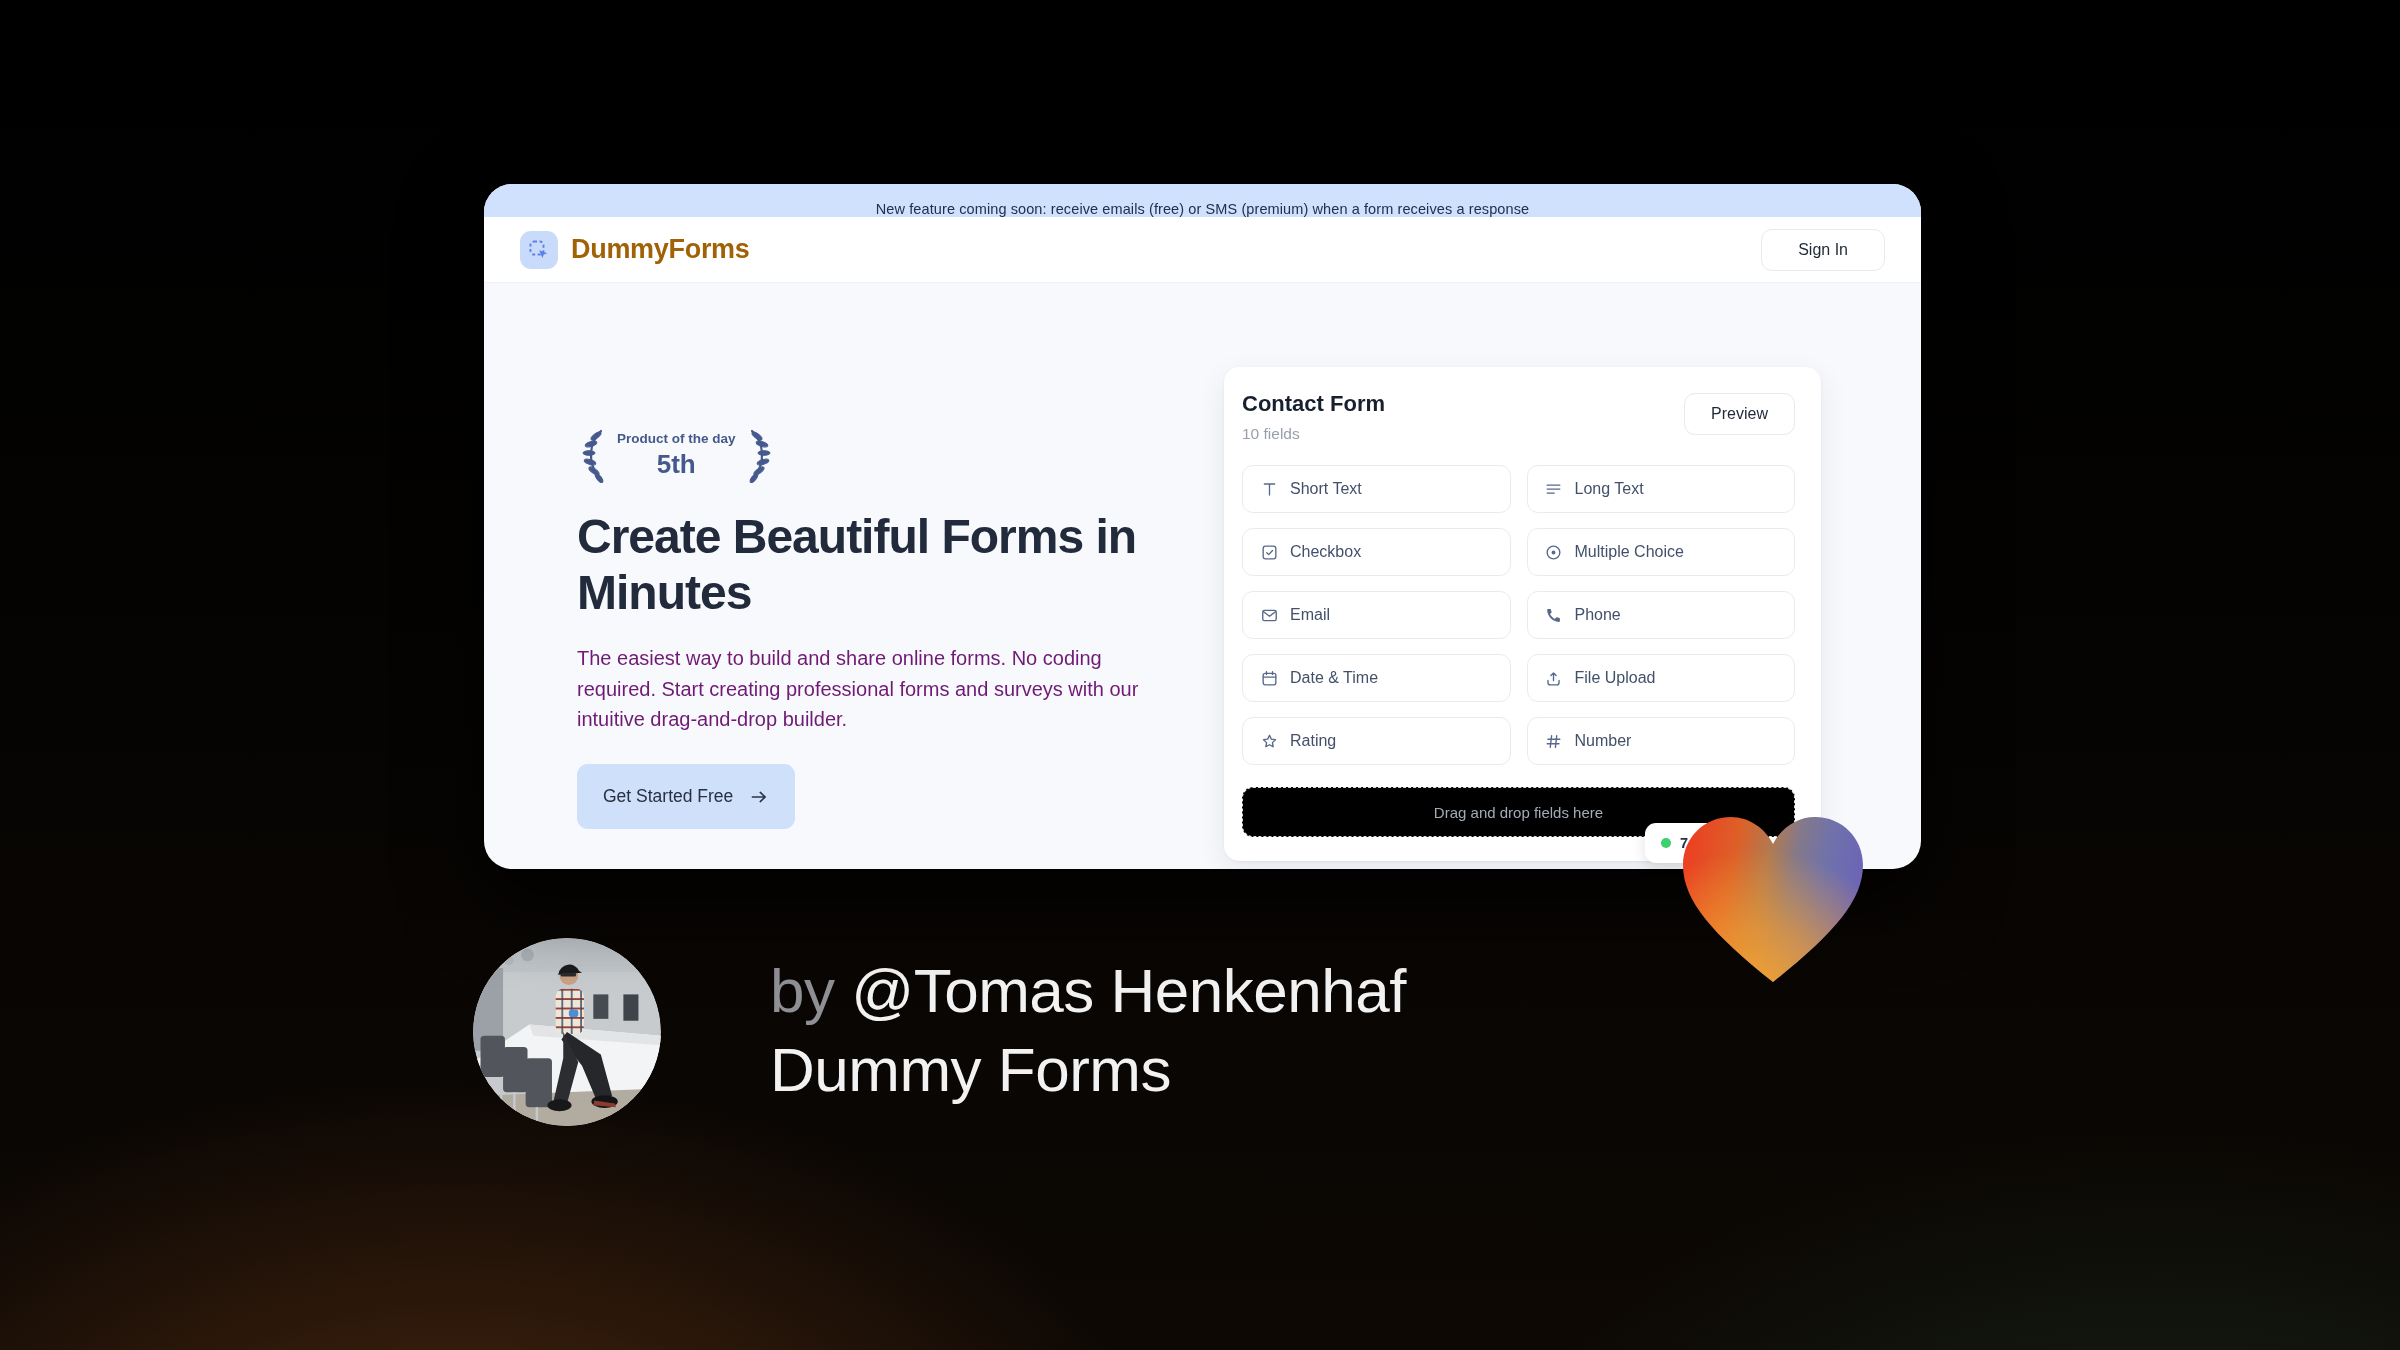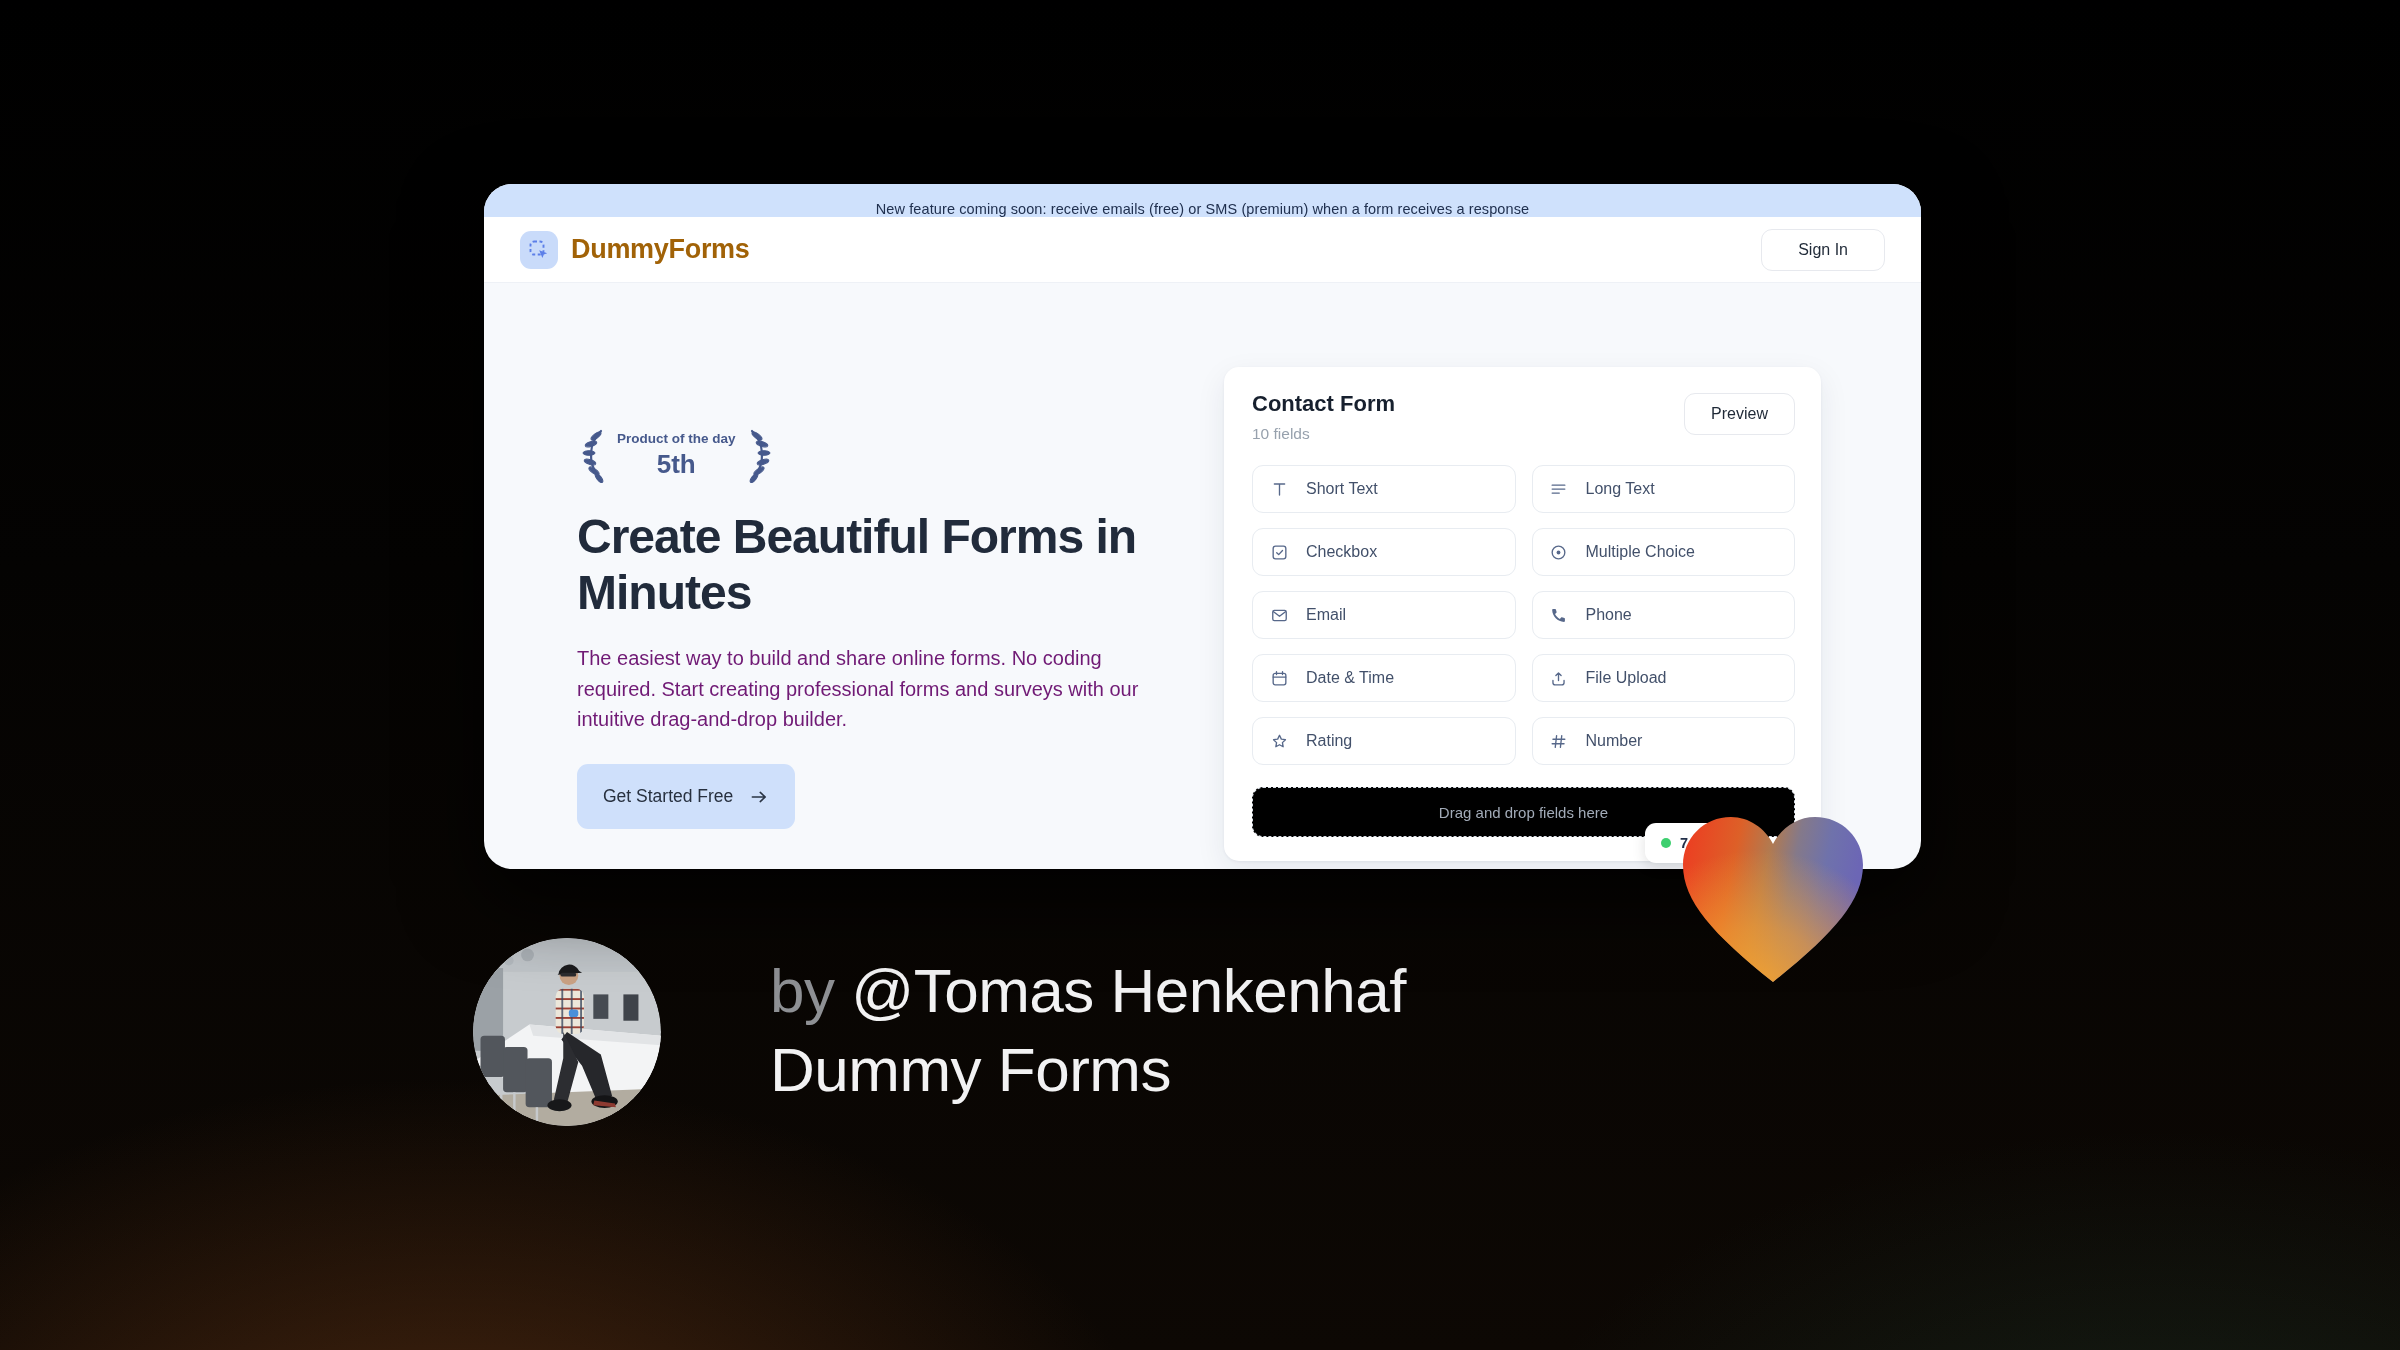--- a/index.html
+++ b/index.html
@@ -54,36 +54,36 @@
   .cta-btn{
     margin-top:30px;display:inline-flex;align-items:center;gap:16px;
     background:#cfe0fb;border:none;border-radius:11px;padding:22px 26px;
     font-size:17.5px;font-weight:500;color:#27303f;cursor:pointer;font-family:inherit;
   }
   .cta-btn svg{width:20px;height:20px;}
 
   
   .builder-card{
     position:absolute;left:740px;top:183px;width:597px;box-sizing:border-box;
-    background:#fff;border-radius:15px;padding:24px 26px 24px 28px;
+    background:#fff;border-radius:15px;padding:24px 26px 24px 18px;
     box-shadow:0 10px 30px rgba(25,35,60,.08), 0 1px 3px rgba(25,35,60,.06);
   }
   .card-head{position:relative;}
   .card-title{font-size:22px;font-weight:700;color:#17202e;}
   .card-sub{font-size:15.5px;color:#97a1ad;margin-top:8px;}
   .preview-btn{
     position:absolute;right:0;top:2px;background:#fff;border:1px solid #e7e9ee;border-radius:11px;
     padding:11px 26px;font-size:16px;color:#1f2937;font-weight:500;cursor:pointer;font-family:inherit;
   }
   .field-grid{
     margin-top:22px;display:grid;grid-template-columns:1fr 1fr;gap:15px 16px;
   }
   .chip{
     height:46px;border:1px solid #e8ecf1;border-radius:11px;background:#fff;
-    display:flex;align-items:center;gap:17px;padding:0 16px;cursor:grab;
+    display:flex;align-items:center;gap:11px;padding:0 16px;cursor:grab;
   }
   .chip-icon{width:20px;height:20px;display:flex;align-items:center;justify-content:center;}
   .chip-icon svg{width:19px;height:19px;}
   .chip-label{font-size:16px;color:#42506a;font-weight:500;}
   .dropzone{
     margin-top:22px;height:48px;border-radius:11px;background:#000000;
     border:1.5px dashed #d9dfe7;display:flex;align-items:center;justify-content:center;
     font-size:15px;color:#a2abb8;
   }
 

